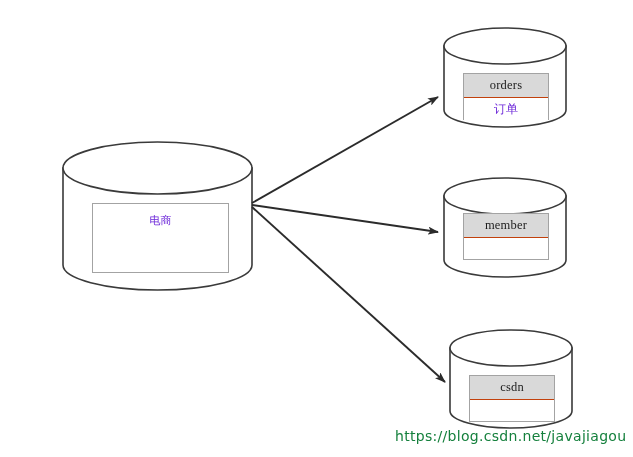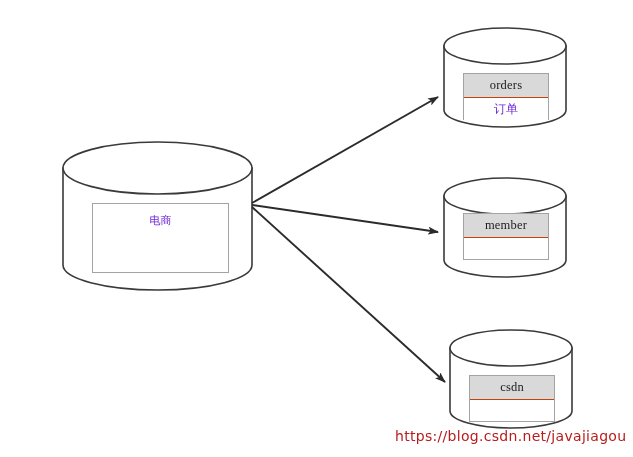--- a/index.html
+++ b/index.html
@@ -64,21 +64,21 @@
   #label-orders { left: 463px; top: 73px; }
   #label-member { left: 463px; top: 213px; }
   #label-goods  { left: 469px; top: 375px; }
 
   .watermark {
     position: absolute;
     left: 395px;
     top: 428px;
     font-family: "DejaVu Sans", "Liberation Sans", sans-serif;
     font-size: 14px;
-    color: #b91c1c;
+    color: #15803d;
     white-space: nowrap;
     letter-spacing: .3px;
     z-index: 8;
     user-select: none;
   }
 </style>
 </head>
 <body>
 
 <div id="canvas">

